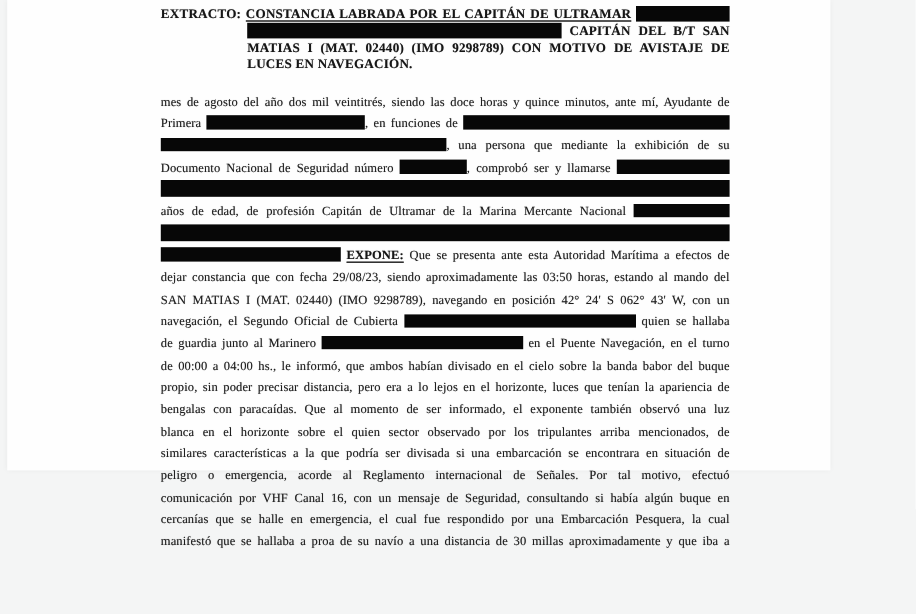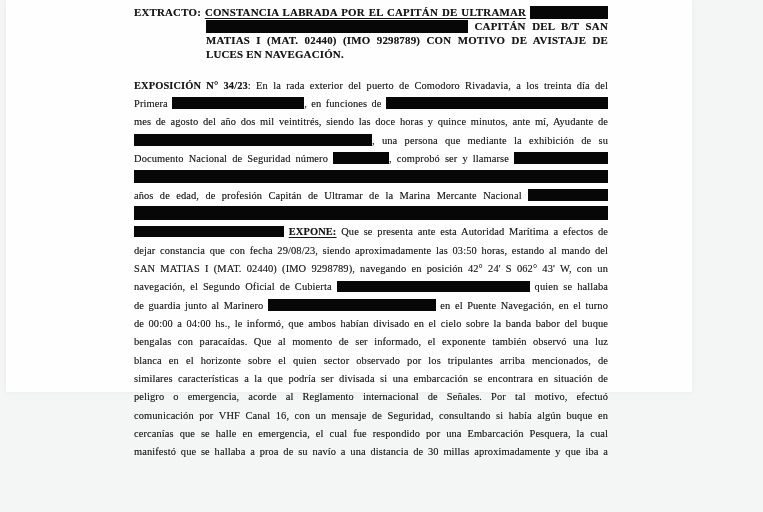--- a/index.html
+++ b/index.html
@@ -54,34 +54,34 @@
 <body style="--bg: #f4f5f5; --page: #fefefe; --text: #1e1e1e; --redaction: #070707;">
 
 <div class="page">
   <div class="doc">
     <div>
         <div class="line h"><span class="b">EXTRACTO: </span><span class="b u">CONSTANCIA LABRADA POR EL CAPITÁN DE ULTRAMAR</span><span> </span><span class="redact" style="width: 78px;"></span></div>
         <div class="line h ind"><span class="redact" style="width: 262px;"></span><span class="b"> CAPITÁN DEL B/T SAN</span></div>
         <div class="line h ind"><span class="b">MATIAS I (MAT. 02440) (IMO 9298789) CON MOTIVO DE AVISTAJE DE</span></div>
         <div class="line h ind left"><span class="b">LUCES EN NAVEGACIÓN.</span></div>
         <div class="gap"></div>
-        <div class="line bd"><span class="b">EXPOSICIÓN N° 34/23</span><span>: En la rada exterior del puerto de Comodoro Rivadavia, a los treinta día del</span></div>
+        <div class="line bd"><span>mes de agosto del año dos mil veintitrés, siendo las doce horas y quince minutos, ante mí, Ayudante de</span></div>
         <div class="line bd"><span>Primera </span><span class="redact" style="width: 132px;"></span><span>, en funciones de </span><span class="redact" style="width: 222px;"></span></div>
-        <div class="line bd"><span>mes de agosto del año dos mil veintitrés, siendo las doce horas y quince minutos, ante mí, Ayudante de</span></div>
         <div class="line bd"><span class="redact" style="width: 238px;"></span><span>, una persona que mediante la exhibición de su</span></div>
         <div class="line bd"><span>Documento Nacional de Seguridad número </span><span class="redact" style="width: 56px;"></span><span>, comprobó ser y llamarse </span><span class="redact" style="width: 94px;"></span></div>
         <div class="line bd full"><span class="redact" style="width: 474px;"></span></div>
         <div class="line bd"><span>años de edad, de profesión Capitán de Ultramar de la Marina Mercante Nacional </span><span class="redact" style="width: 80px;"></span></div>
         <div class="line bd full"><span class="redact" style="width: 474px;"></span></div>
         <div class="line bd"><span class="redact" style="width: 150px;"></span><span> </span><span class="b u">EXPONE:</span><span> Que se presenta ante esta Autoridad Marítima a efectos de</span></div>
         <div class="line bd"><span>dejar constancia que con fecha 29/08/23, siendo aproximadamente las 03:50 horas, estando al mando del</span></div>
         <div class="line bd"><span>SAN MATIAS I (MAT. 02440) (IMO 9298789), navegando en posición 42° 24' S 062° 43' W, con un</span></div>
         <div class="line bd"><span>navegación, el Segundo Oficial de Cubierta </span><span class="redact" style="width: 193px;"></span><span> quien se hallaba</span></div>
         <div class="line bd"><span>de guardia junto al Marinero </span><span class="redact" style="width: 168px;"></span><span> en el Puente Navegación, en el turno</span></div>
         <div class="line bd"><span>de 00:00 a 04:00 hs., le informó, que ambos habían divisado en el cielo sobre la banda babor del buque</span></div>
+        <div class="line bd"><span>propio, sin poder precisar distancia, pero era a lo lejos en el horizonte, luces que tenían la apariencia de</span></div>
         <div class="line bd"><span>bengalas con paracaídas. Que al momento de ser informado, el exponente también observó una luz</span></div>
         <div class="line bd"><span>blanca en el horizonte sobre el quien sector observado por los tripulantes arriba mencionados, de</span></div>
         <div class="line bd"><span>similares características a la que podría ser divisada si una embarcación se encontrara en situación de</span></div>
         <div class="line bd"><span>peligro o emergencia, acorde al Reglamento internacional de Señales. Por tal motivo, efectuó</span></div>
         <div class="line bd"><span>comunicación por VHF Canal 16, con un mensaje de Seguridad, consultando si había algún buque en</span></div>
         <div class="line bd"><span>cercanías que se halle en emergencia, el cual fue respondido por una Embarcación Pesquera, la cual</span></div>
         <div class="line bd"><span>manifestó que se hallaba a proa de su navío a una distancia de 30 millas aproximadamente y que iba a</span></div>
       </div>
   </div>
 </div>

